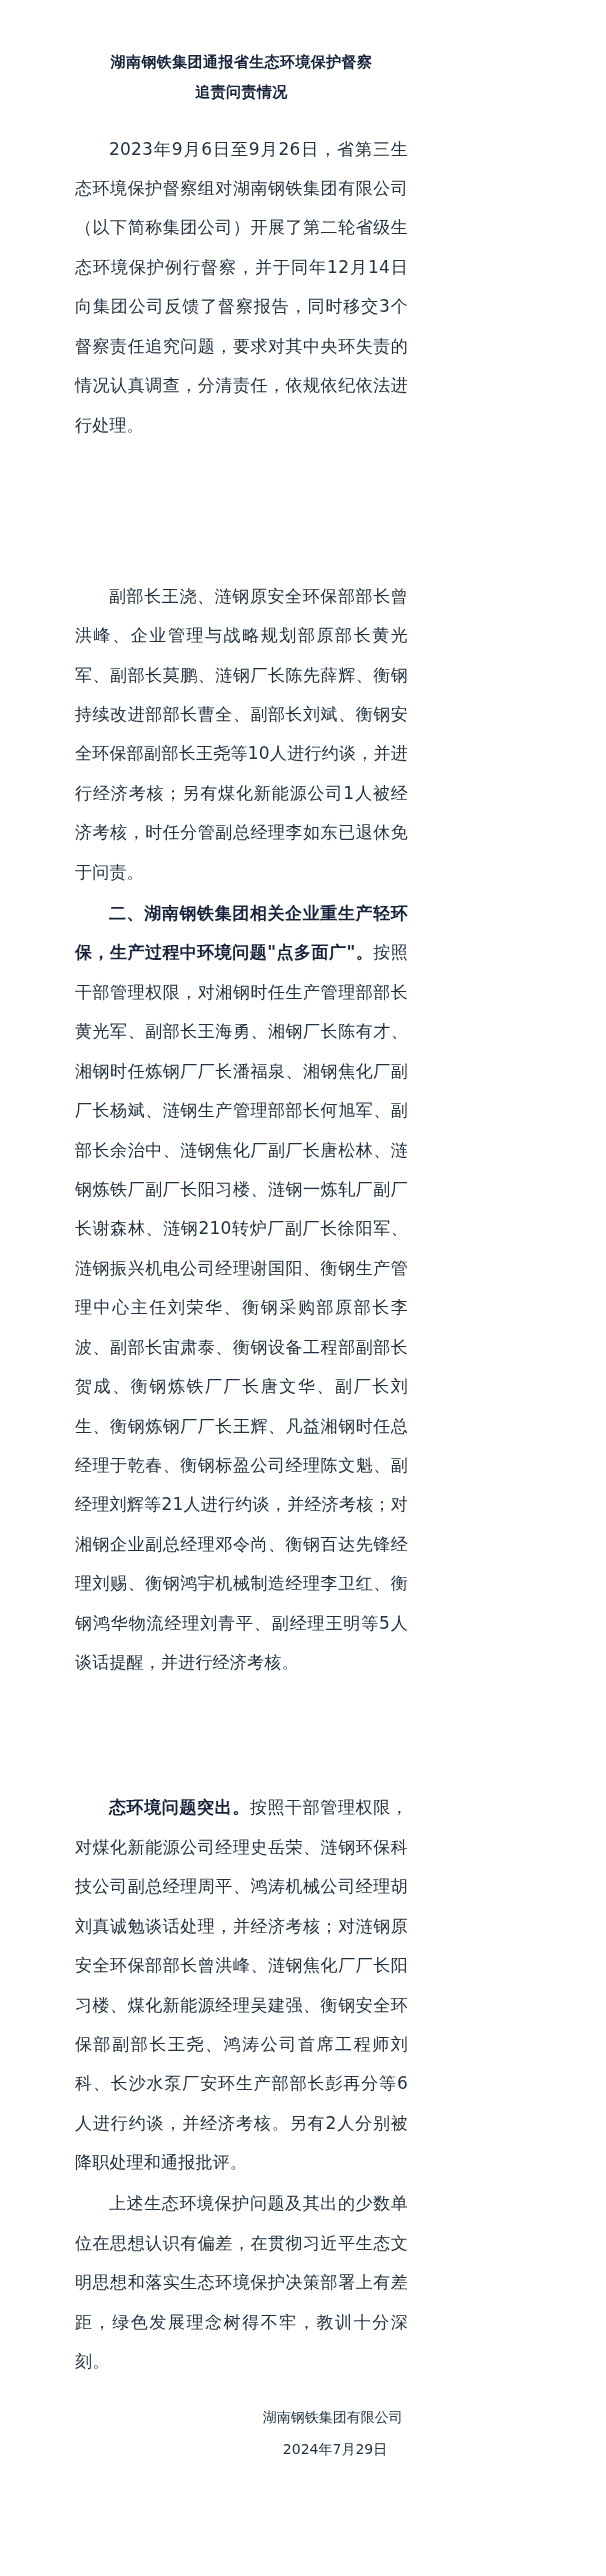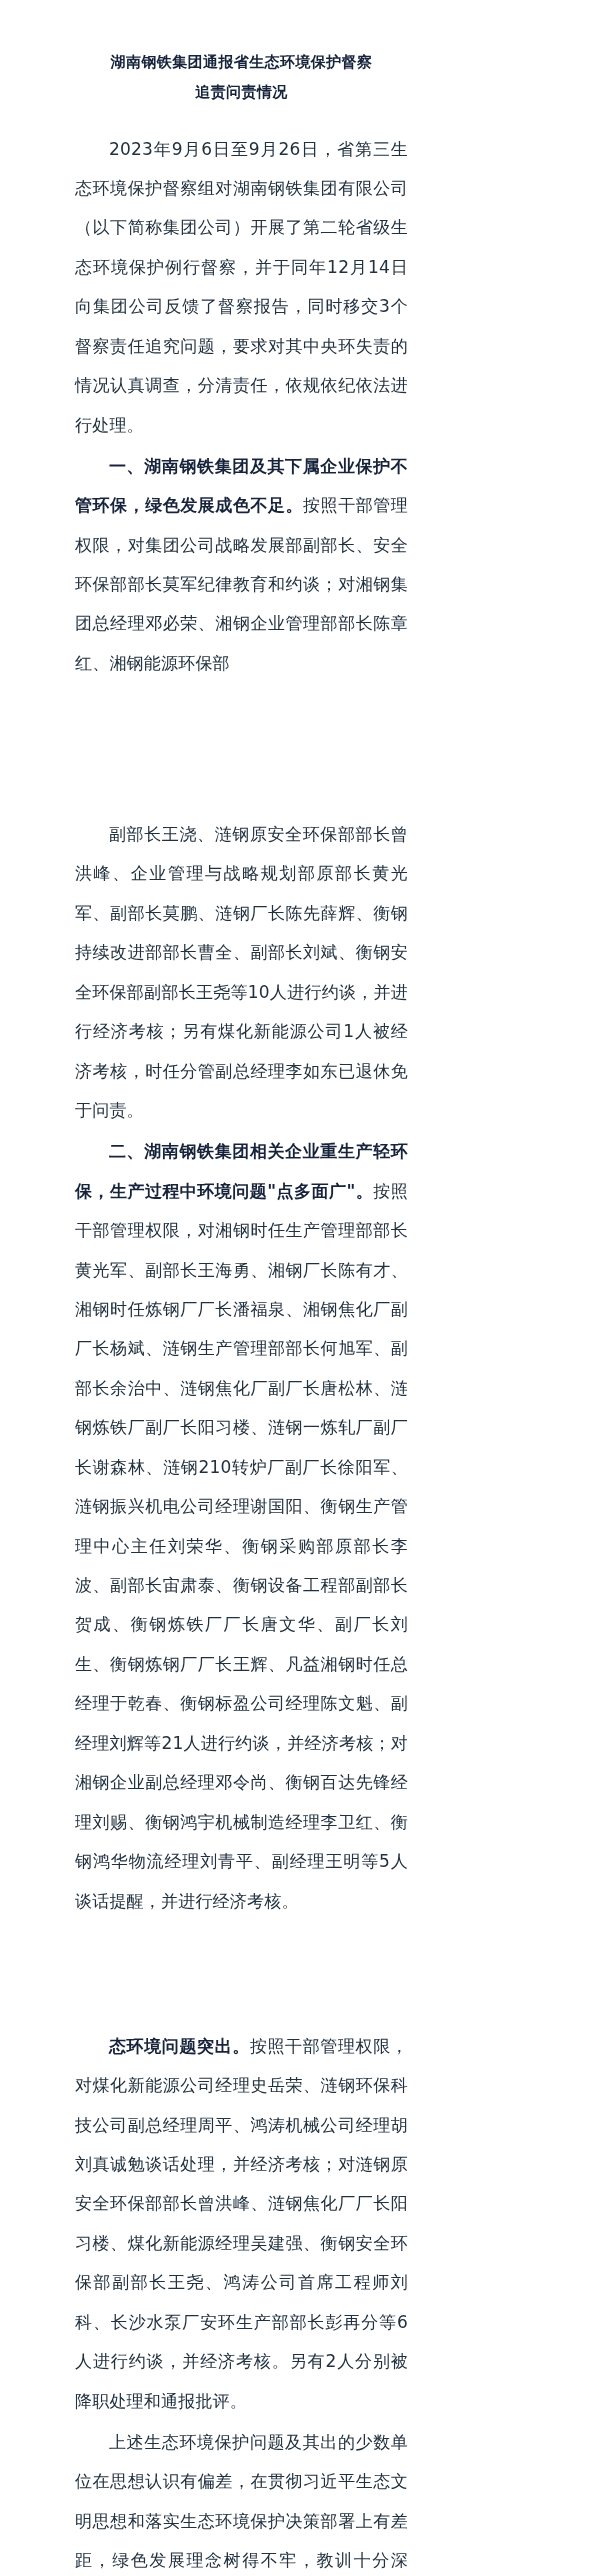--- a/index.html
+++ b/index.html
@@ -74,30 +74,30 @@
 <body>
 
 <div class="page">
 
   <div class="doc-title">
     <span class="line">湖南钢铁集团通报省生态环境保护督察</span>
     <span class="line">追责问责情况</span>
   </div>
 
   <p class="para">2023年9月6日至9月26日，省第三生态环境保护督察组对湖南钢铁集团有限公司（以下简称集团公司）开展了第二轮省级生态环境保护例行督察，并于同年12月14日向集团公司反馈了督察报告，同时移交3个督察责任追究问题，要求对其中央环失责的情况认真调查，分清责任，依规依纪依法进行处理。</p>
-  <p class="para bold-lead"><span class="b">一、湖南钢铁集团及其下属企业保护不管环保，绿色发展成色不足。</span>按照干部管理权限，对集团公司战略发展部副部长、安全环保部部长莫军纪律教育和约谈；对湘钢集团总经理邓必荣、湘钢企业管理部部长陈章红、湘钢能源环保部</p>
 
   <div class="spacer-block"></div>
 
   <p class="para">副部长王浇、涟钢原安全环保部部长曾洪峰、企业管理与战略规划部原部长黄光军、副部长莫鹏、涟钢厂长陈先薛辉、衡钢持续改进部部长曹全、副部长刘斌、衡钢安全环保部副部长王尧等10人进行约谈，并进行经济考核；另有煤化新能源公司1人被经济考核，时任分管副总经理李如东已退休免于问责。</p>
   <p class="para bold-lead"><span class="b">二、湖南钢铁集团相关企业重生产轻环保，生产过程中环境问题"点多面广"。</span>按照干部管理权限，对湘钢时任生产管理部部长黄光军、副部长王海勇、湘钢厂长陈有才、湘钢时任炼钢厂厂长潘福泉、湘钢焦化厂副厂长杨斌、涟钢生产管理部部长何旭军、副部长余治中、涟钢焦化厂副厂长唐松林、涟钢炼铁厂副厂长阳习楼、涟钢一炼轧厂副厂长谢森林、涟钢210转炉厂副厂长徐阳军、涟钢振兴机电公司经理谢国阳、衡钢生产管理中心主任刘荣华、衡钢采购部原部长李波、副部长宙肃泰、衡钢设备工程部副部长贺成、衡钢炼铁厂厂长唐文华、副厂长刘生、衡钢炼钢厂厂长王辉、凡益湘钢时任总经理于乾春、衡钢标盈公司经理陈文魁、副经理刘辉等21人进行约谈，并经济考核；对湘钢企业副总经理邓令尚、衡钢百达先锋经理刘赐、衡钢鸿宇机械制造经理李卫红、衡钢鸿华物流经理刘青平、副经理王明等5人谈话提醒，并进行经济考核。</p>
 
   <div class="spacer-block small"></div>
 
   <p class="para bold-lead"><span class="b">态环境问题突出。</span>按照干部管理权限，对煤化新能源公司经理史岳荣、涟钢环保科技公司副总经理周平、鸿涛机械公司经理胡刘真诚勉谈话处理，并经济考核；对涟钢原安全环保部部长曾洪峰、涟钢焦化厂厂长阳习楼、煤化新能源经理吴建强、衡钢安全环保部副部长王尧、鸿涛公司首席工程师刘科、长沙水泵厂安环生产部部长彭再分等6人进行约谈，并经济考核。另有2人分别被降职处理和通报批评。</p>
   <p class="para">上述生态环境保护问题及其出的少数单位在思想认识有偏差，在贯彻习近平生态文明思想和落实生态环境保护决策部署上有差距，绿色发展理念树得不牢，教训十分深刻。</p>
 
   <div class="signature">
     <span class="sig-line">湖南钢铁集团有限公司</span>
+    <span class="sig-line sig-date">2024年7月29日</span>
   </div>
 
 </div>
 
 
 </body></html>

